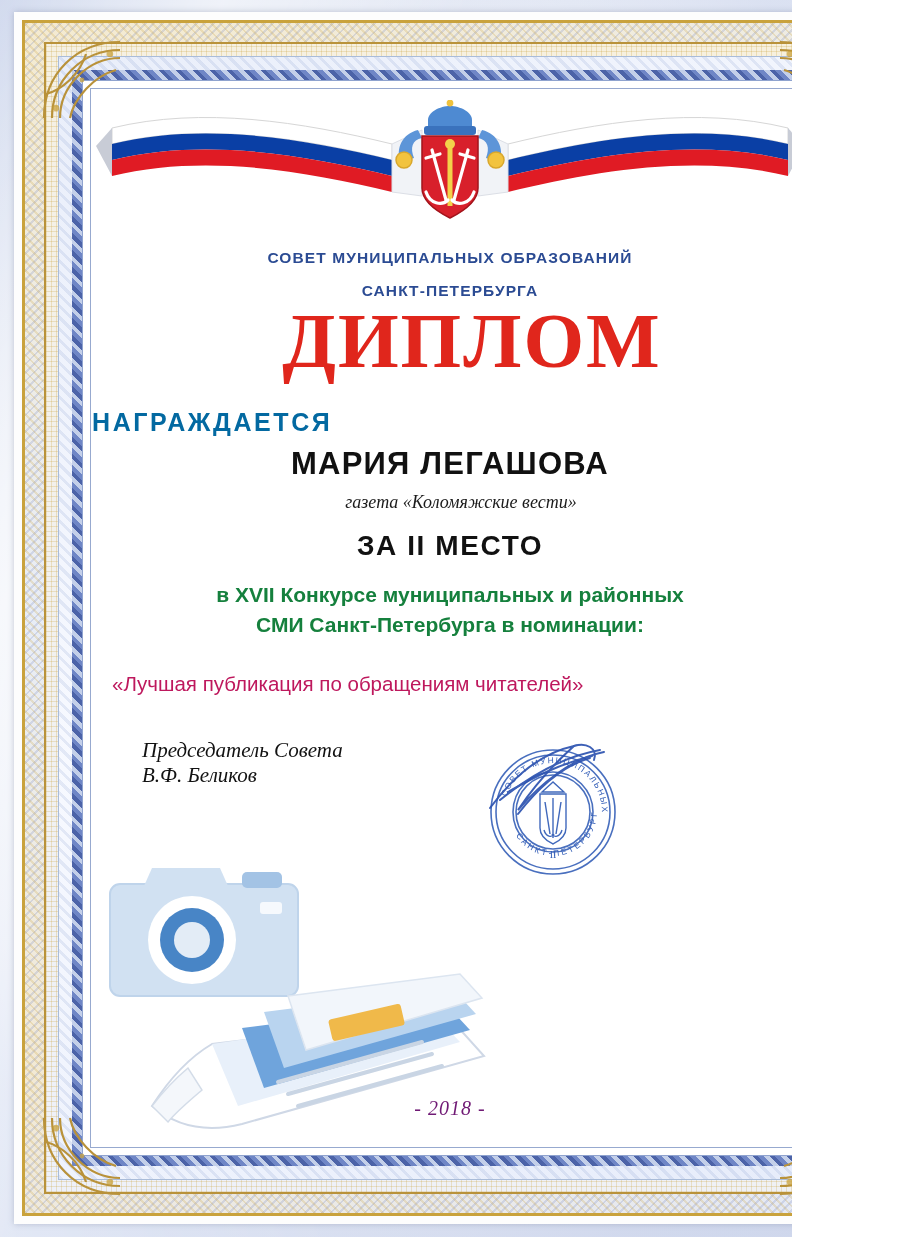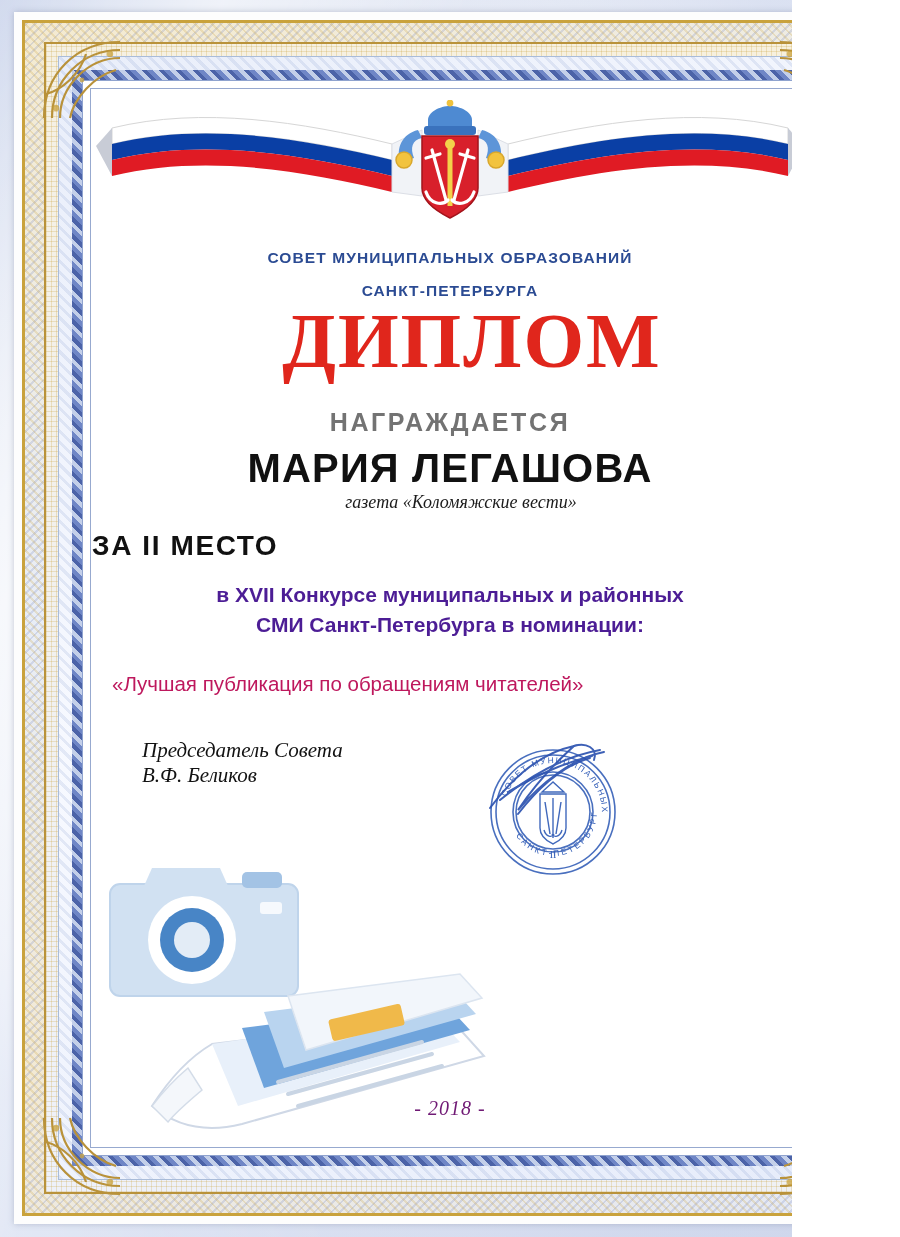--- a/index.html
+++ b/index.html
@@ -153,67 +153,66 @@
     font-size: 78px;
     letter-spacing: 2px;
     line-height: 1;
     padding-left: 44px;
   }
 
   .awarded {
     position: absolute;
     left: 0; right: 0;
     top: 318px;
-    text-align: center;
-    color: #737373;
+    color: #0369a1;
     font-size: 25px;
     font-weight: 700;
     letter-spacing: 2.6px;
   }
 
   .recipient {
     position: absolute;
     left: 0; right: 0;
     top: 356px;
     text-align: center;
     color: #111111;
-    font-size: 40px;
+    font-size: 31px;
     font-weight: 700;
     letter-spacing: 1.2px;
   }
 
   .outlet {
     position: absolute;
     left: 0; right: 0;
     top: 402px;
     text-align: center;
     color: #1b1b1b;
     font-family: "Liberation Serif", serif;
     font-style: italic;
     font-size: 18px;
     margin-left: 22px;
   }
 
   .place {
     position: absolute;
     left: 0; right: 0;
     top: 440px;
-    text-align: left;
+    text-align: center;
     color: #111111;
     font-size: 28px;
     font-weight: 700;
     letter-spacing: 1.6px;
   }
 
   .contest {
     position: absolute;
     left: 40px; right: 40px;
     top: 490px;
     text-align: center;
-    color: #4c1d95;
+    color: #15803d;
     font-size: 21px;
     font-weight: 700;
     line-height: 1.45;
   }
 
   .nomination {
     position: absolute;
     left: 20px; right: 20px;
     top: 582px;
     text-align: left;

